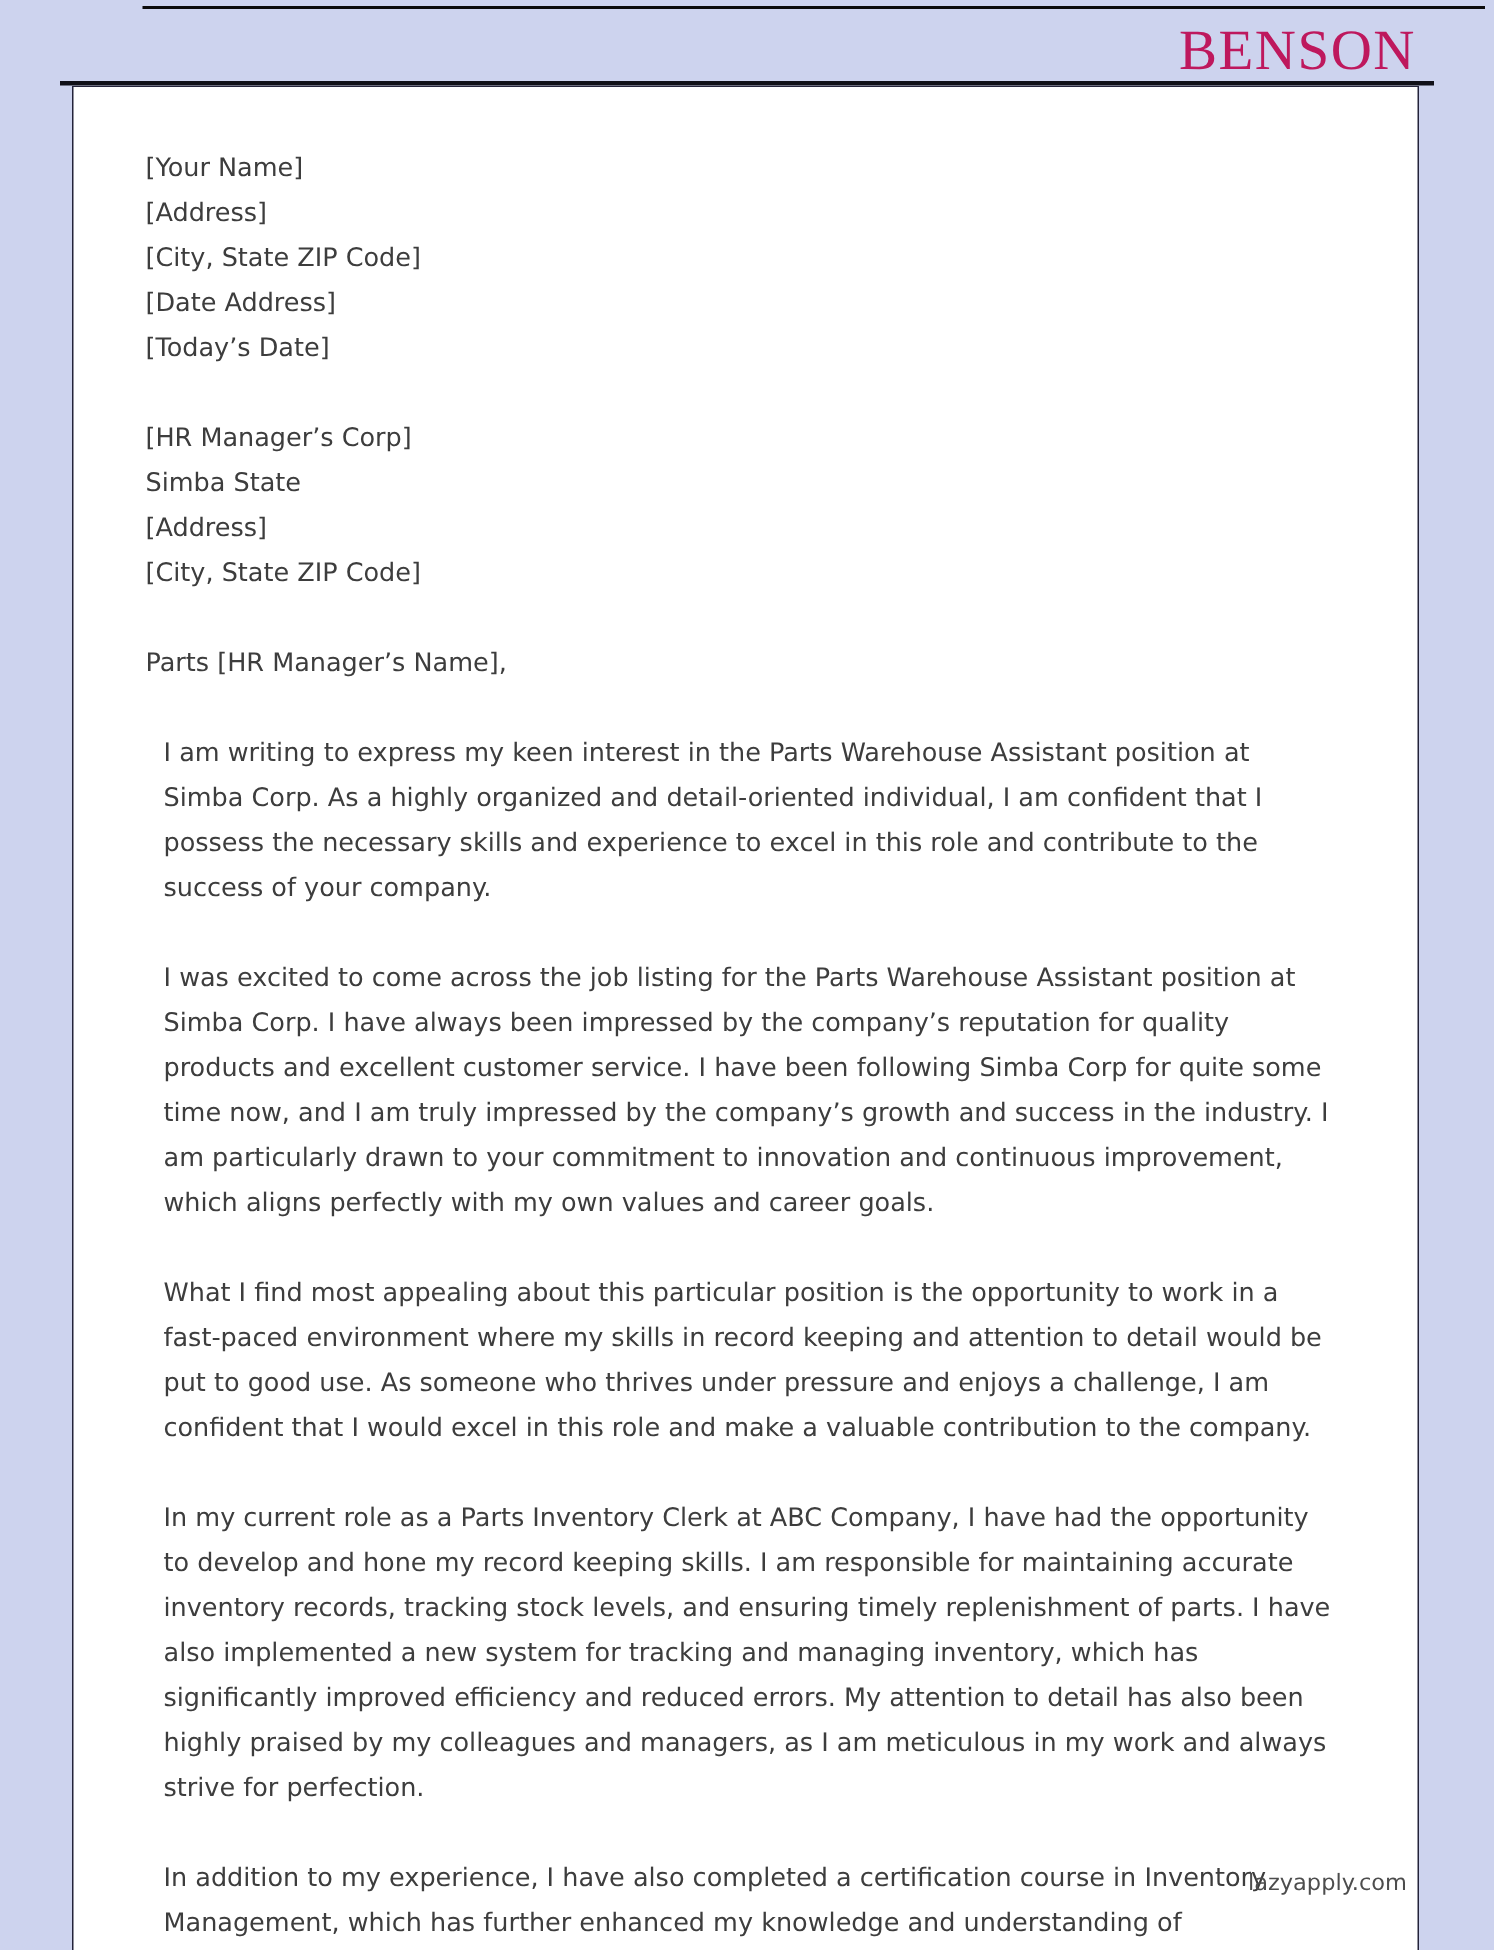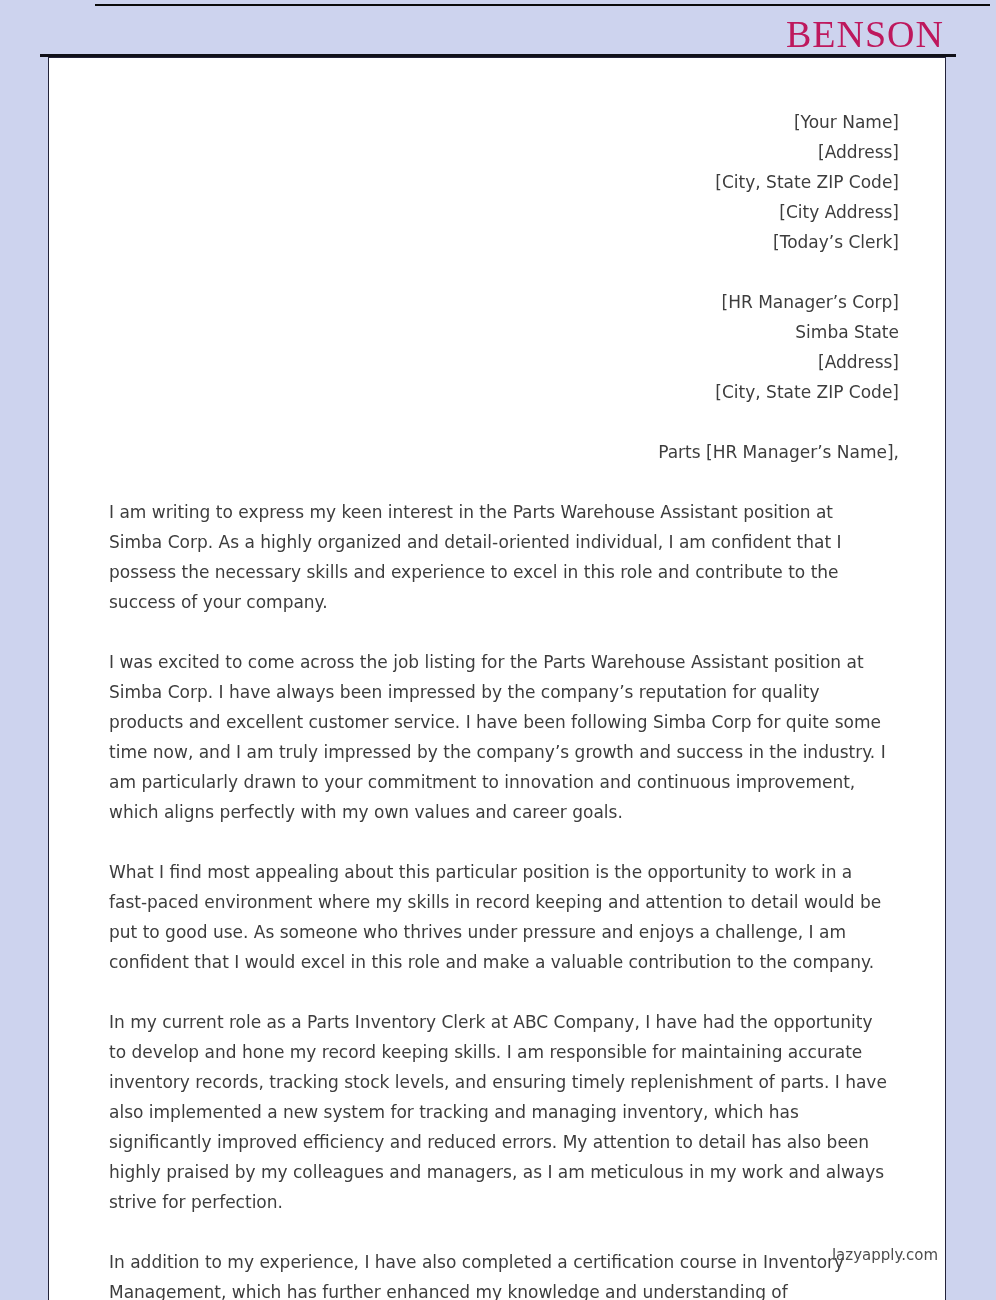--- a/index.html
+++ b/index.html
@@ -47,21 +47,21 @@
     background: #ffffff;
     border: 1px solid #23233a;
     padding: 39px 48px;
   }
   .letter {
     width: 802px;
     color: #3d3d3d;
     font-size: 17px;
     line-height: 30px;
   }
-  .block { margin: 10px 0 30px 0; text-align: right; }
+  .block { margin: 0 0 30px 0; }
   .block .line { white-space: pre; }
   .letter p { margin: 30px 12px; }
   .letter p:last-child { margin-bottom: 0; }
   .watermark {
     position: absolute;
     top: 1246px;
     right: 58px;
     font-size: 15px;
     color: #4d4d4d;
     z-index: 10;
@@ -76,22 +76,22 @@
 
 <div class="header-rule"></div>
 
 <main class="paper">
   <div class="letter">
 
     <div class="block">
       <div class="line">[Your Name]</div>
       <div class="line">[Address]</div>
       <div class="line">[City, State ZIP Code]</div>
-      <div class="line">[City Address]</div>
-      <div class="line">[Today’s Clerk]</div>
+      <div class="line">[Date Address]</div>
+      <div class="line">[Today’s Date]</div>
     </div>
 
     <div class="block">
       <div class="line">[HR Manager’s Corp]</div>
       <div class="line">Simba State</div>
       <div class="line">[Address]</div>
       <div class="line">[City, State ZIP Code]</div>
     </div>
 
     <div class="block">Parts [HR Manager’s Name],</div>

